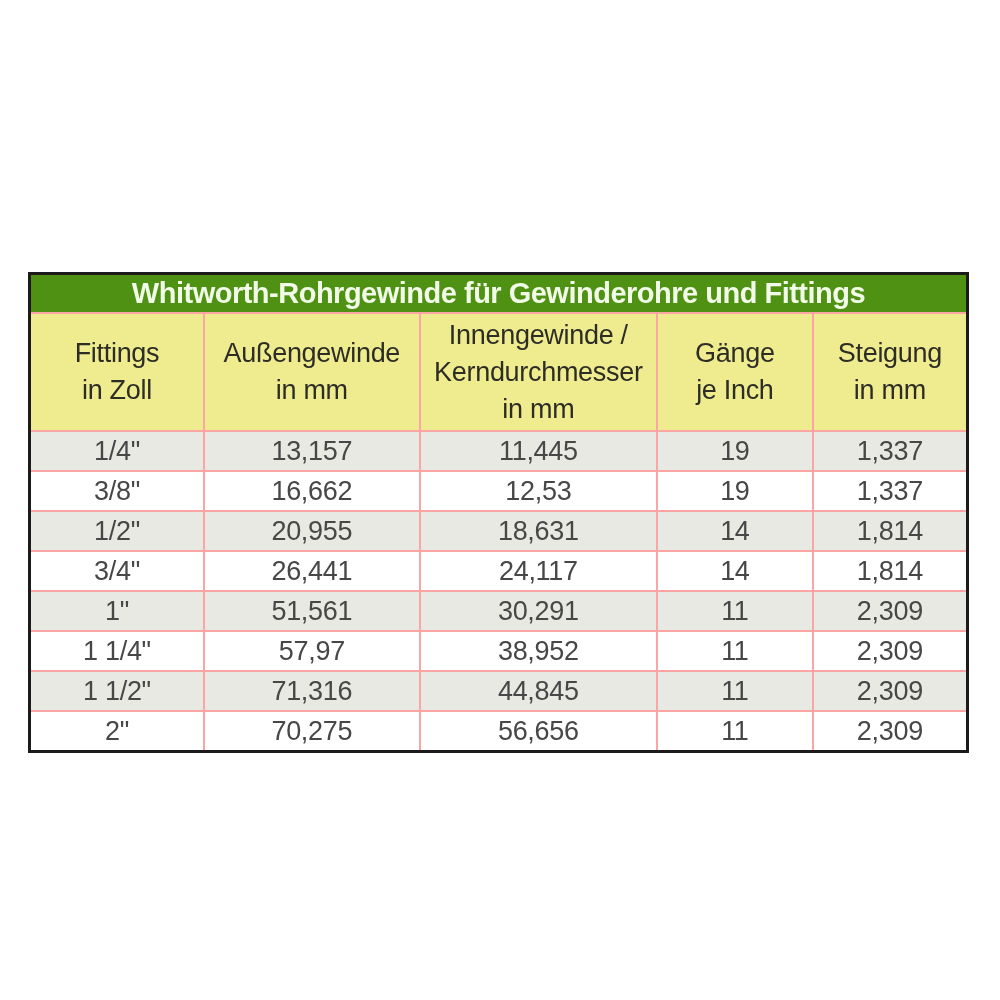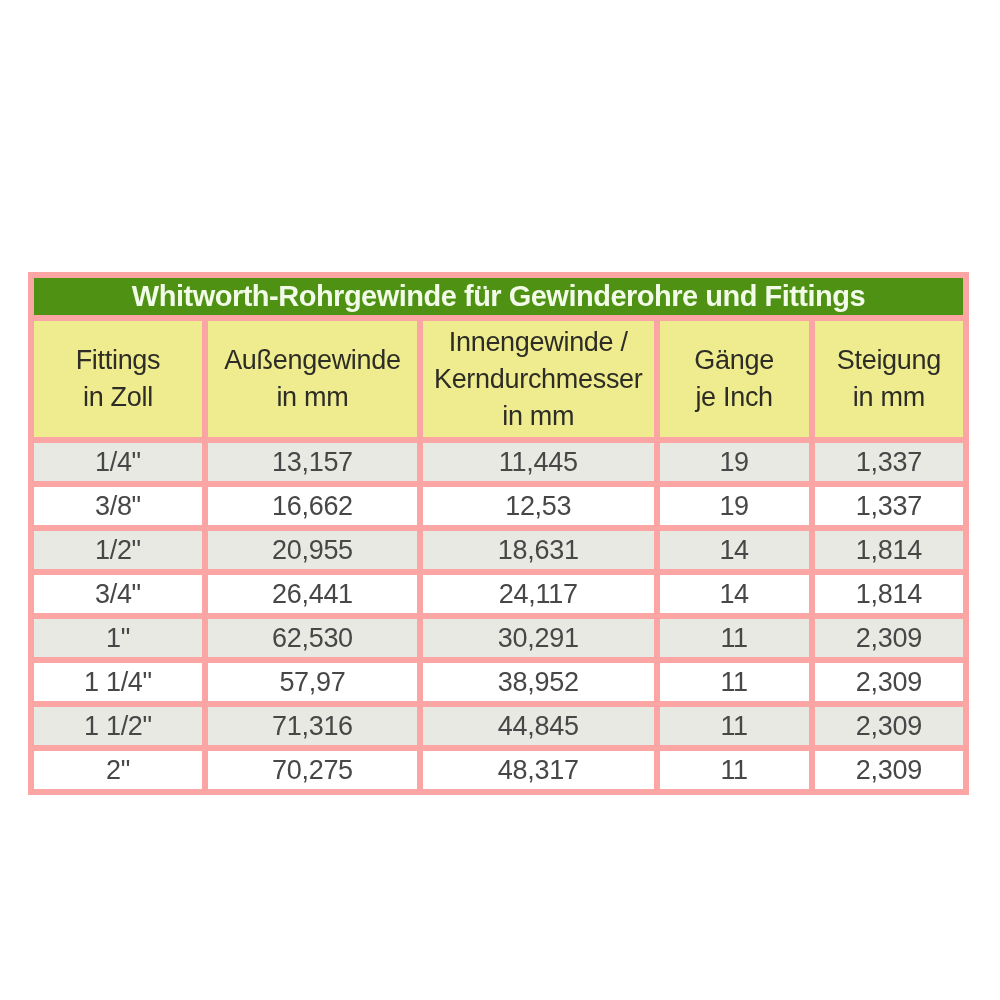--- a/index.html
+++ b/index.html
@@ -24,21 +24,21 @@
     width: 941px;
   }
   table.whitworth {
     width: 100%;
     border-collapse: collapse;
     table-layout: fixed;
     border: 3px solid #1b1b1b;
   }
   table.whitworth th,
   table.whitworth td {
-    border: 6px solid #fca5a5;
+    border: 2px solid #fca5a5;
     text-align: center;
     vertical-align: middle;
     padding: 0;
   }
   col.c1 { width: 18.6%; }
   col.c2 { width: 23.0%; }
   col.c3 { width: 25.3%; }
   col.c4 { width: 16.6%; }
   col.c5 { width: 16.5%; }
 
@@ -136,21 +136,21 @@
           </tr>
           <tr>
             <td>3/4"</td>
             <td>26,441</td>
             <td>24,117</td>
             <td>14</td>
             <td>1,814</td>
           </tr>
           <tr class="shaded">
             <td>1"</td>
-            <td>62,530</td>
+            <td>51,561</td>
             <td>30,291</td>
             <td>11</td>
             <td>2,309</td>
           </tr>
           <tr>
             <td>1 1/4"</td>
             <td>57,97</td>
             <td>38,952</td>
             <td>11</td>
             <td>2,309</td>
@@ -158,20 +158,20 @@
           <tr class="shaded">
             <td>1 1/2"</td>
             <td>71,316</td>
             <td>44,845</td>
             <td>11</td>
             <td>2,309</td>
           </tr>
           <tr>
             <td>2"</td>
             <td>70,275</td>
-            <td>48,317</td>
+            <td>56,656</td>
             <td>11</td>
             <td>2,309</td>
           </tr>
         </tbody>
     </table>
   </div>
 </div>
 
 </body></html>

